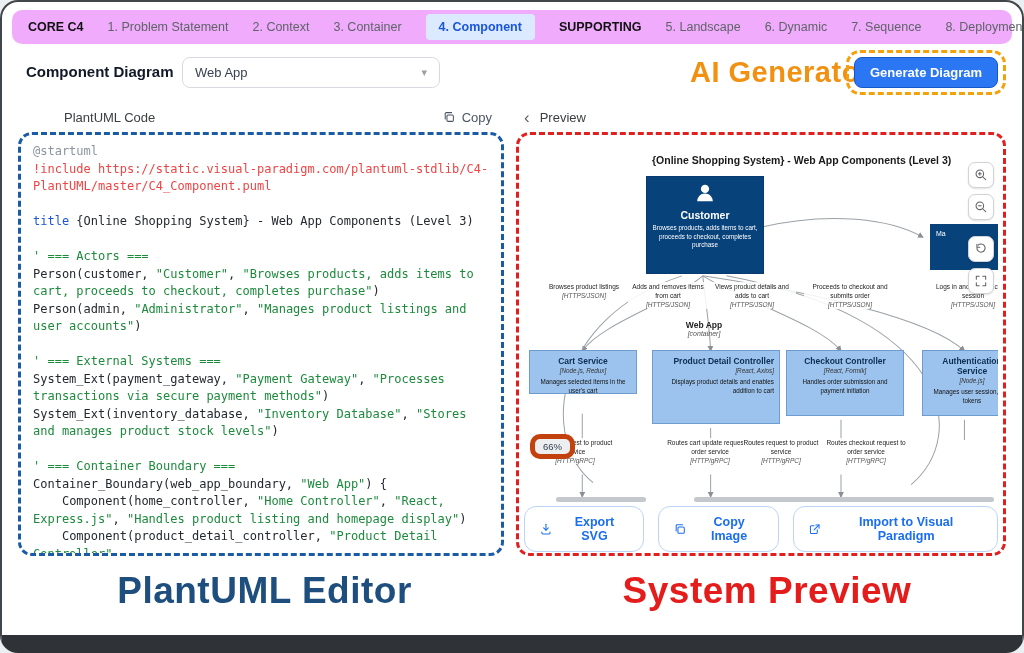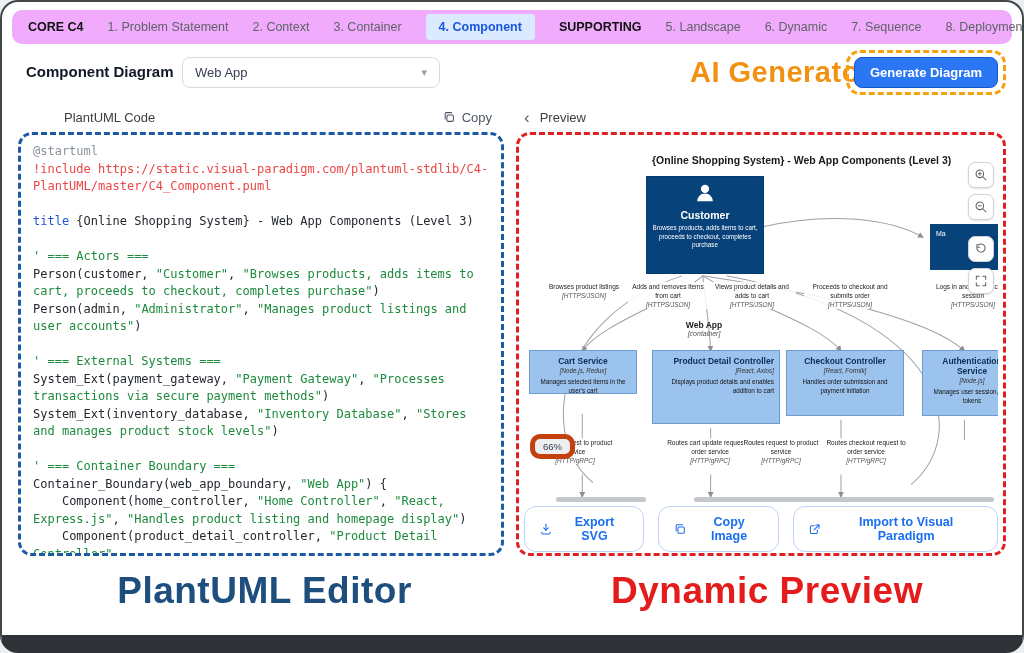--- a/index.html
+++ b/index.html
@@ -352,14 +352,14 @@
                 <path d="M16 13.5V18a1.8 1.8 0 0 1-1.8 1.8H6A1.8 1.8 0 0 1 4.2 18V8.2A1.8 1.8 0 0 1 6 6.4h4.5"></path>
               </svg>
             <span>Import to Visual Paradigm</span>
           </button>
         </div>
       </div>
     </div>
   </div>
 
   <div class="annotation editor-annotation">PlantUML Editor</div>
-  <div class="annotation preview-annotation">Dynamic Preview</div>
+  <div class="annotation preview-annotation">System Preview</div>
 </div>
 
 </body></html>

